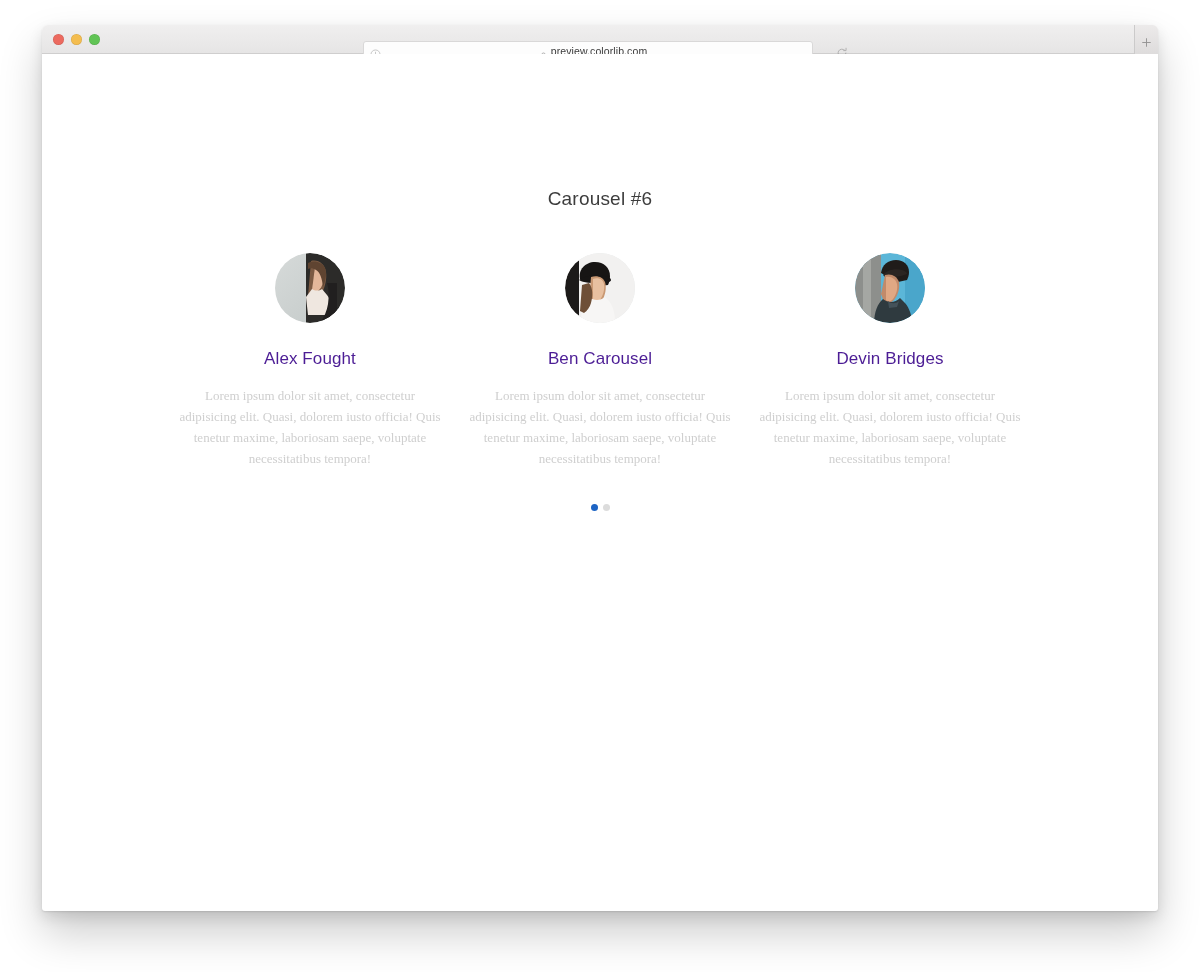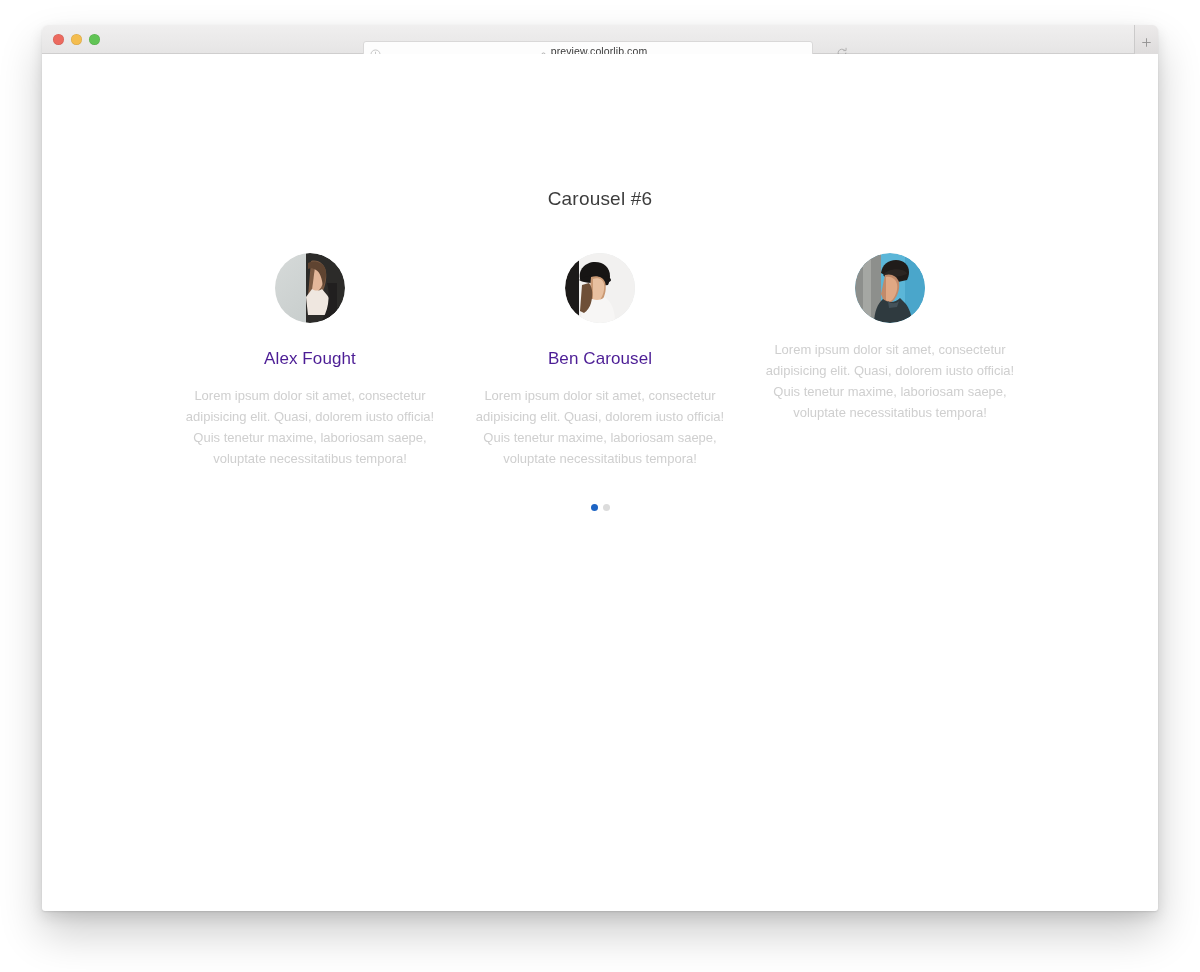--- a/index.html
+++ b/index.html
@@ -163,20 +163,21 @@
     color: #4c1d95;
     letter-spacing: .1px;
   }
 
   .slide-text {
     margin-top: 16px;
     font-size: 13px;
     line-height: 21px;
     color: #cfcfcf;
     padding: 0 4px;
+    font-family: Liberation Serif, serif;
   }
 
   
   .dots {
     display: flex;
     justify-content: center;
     align-items: center;
     gap: 5px;
     margin-top: 35px;
   }
@@ -309,20 +310,21 @@
                 <rect x="50" y="0" width="20" height="70" fill="#4aa6cb"></rect>
                 <path d="M26 20c1-8 7-13 15-13 8 0 13 5 13 12 0 3-1 6-2 8l-9 2z" fill="#201c1a"></path>
                 <path d="M28 22c4-5 12-7 19-5 3 1 5 2 5 4l-6 2-15 2z" fill="#2b2522"></path>
                 <path d="M30 22c6-2 12 1 14 7 1 6-1 13-5 18-3 3-7 4-10 2l-3-8z" fill="#c18a6a"></path>
                 <path d="M31 24c5-1 10 2 11 7 1 5-1 11-4 15-2 3-5 3-7 1z" fill="#e0a884"></path>
                 <path d="M28 46c5 4 12 4 17-1l5 5c5 6 7 13 7 22H19c0-12 3-21 9-26z" fill="#2f3a3f"></path>
                 <path d="M33 48c3 3 8 3 11 0l-2 6-8 1z" fill="#44525a"></path>
               </g>
             </svg>
           </div>
+          <div class="slide-name">Devin Bridges</div>
           <p class="slide-text">Lorem ipsum dolor sit amet, consectetur adipisicing elit. Quasi, dolorem iusto officia! Quis tenetur maxime, laboriosam saepe, voluptate necessitatibus tempora!</p>
         </div>
 
       </div>
 
       <div class="dots">
         <span class="dot active" style="background: rgb(29, 100, 196);"></span>
         <span class="dot" style="background: rgb(220, 220, 220);"></span>
       </div>
 

